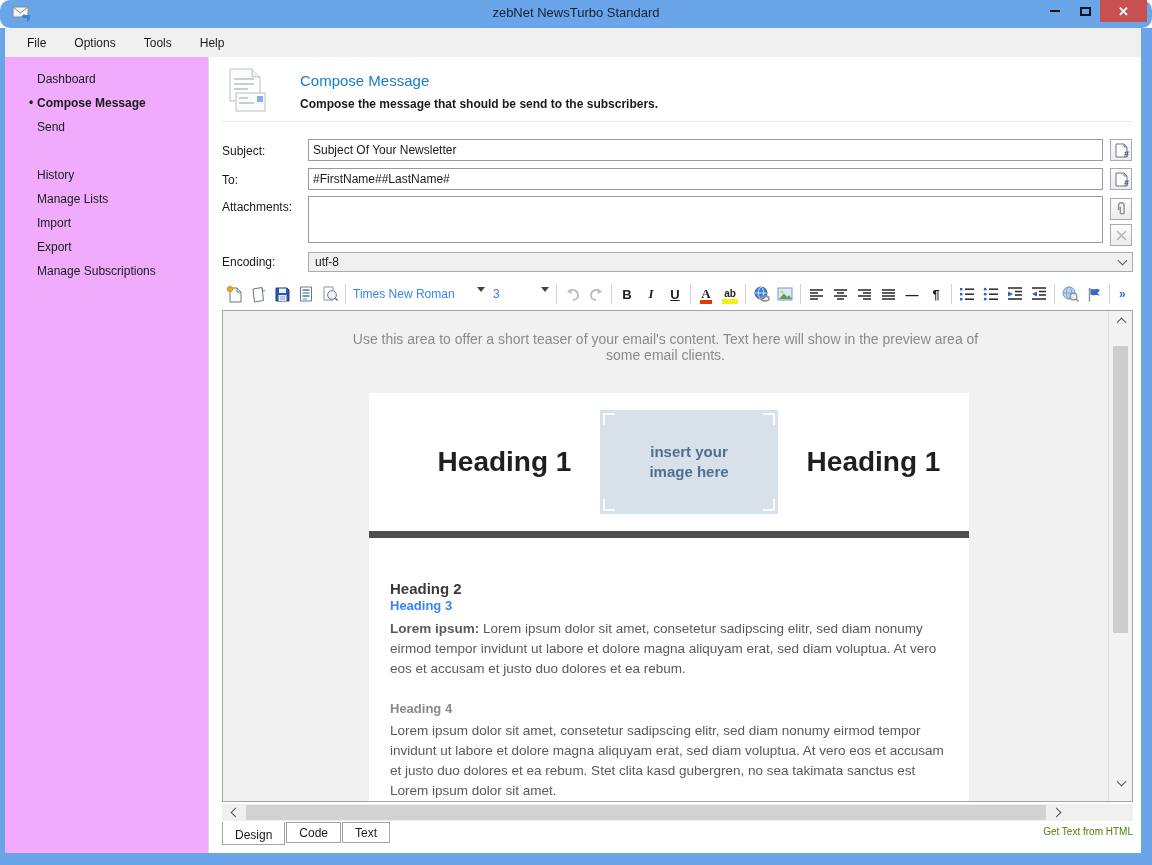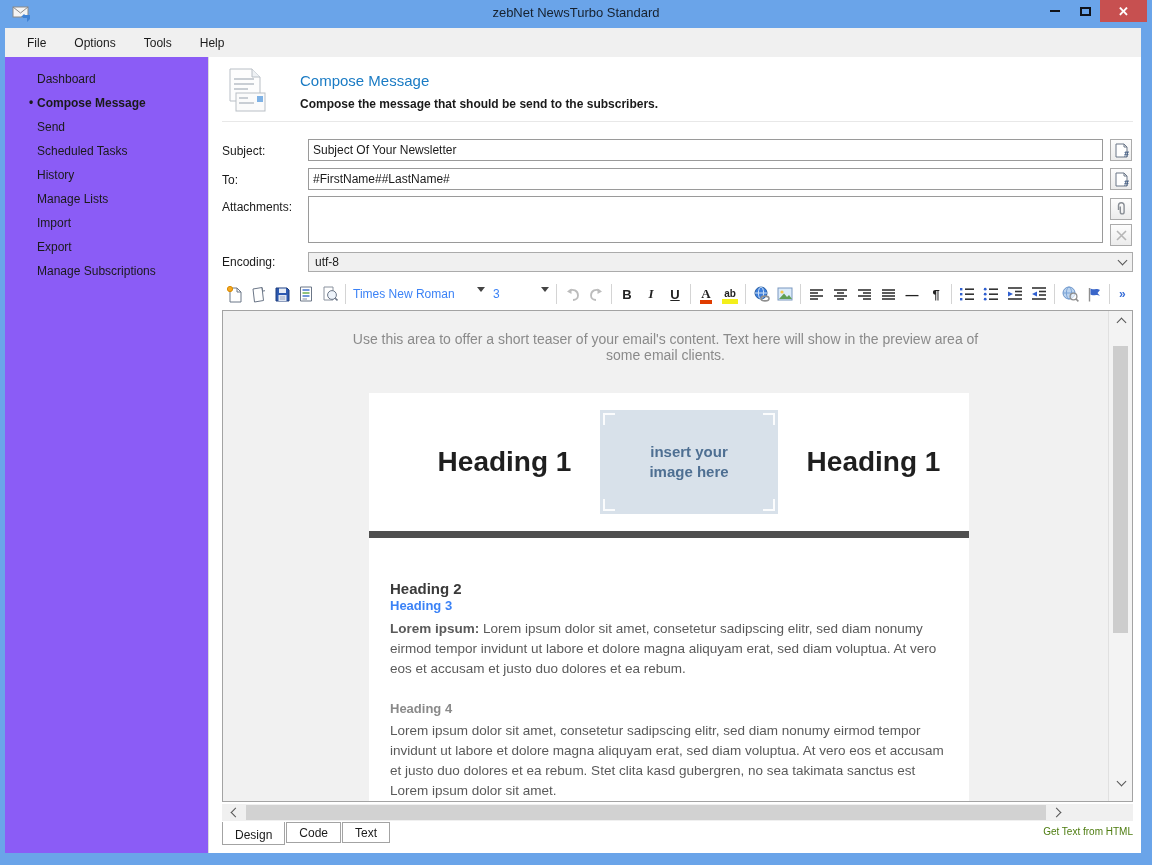--- a/index.html
+++ b/index.html
@@ -1,39 +1,39 @@
 <!DOCTYPE html>
 <html><head>
 <meta charset="utf-8">
 <style>
   * { margin:0; padding:0; box-sizing:border-box; }
   html,body { width:1152px; height:865px; }
   body { font-family:"Liberation Sans", sans-serif; background:#fff; }
   .window { position:relative; width:1152px; height:865px; background:#fff; overflow:hidden; }
 
   
-  .titlebar { position:absolute; left:0; top:0; width:1152px; height:28px; background:#6aa4e9; }
+  .titlebar { position:absolute; left:0; top:0; width:1152px; height:28px; background:#6aa4e9;border-radius:10px; }
   .border-left  { position:absolute; left:0; top:28px; width:5px;  bottom:0; background:#6aa4e9; z-index:5;}
   .border-right { position:absolute; right:0; top:28px; width:11px; bottom:0; background:#6aa4e9; z-index:5;}
   .border-bottom{ position:absolute; left:0; bottom:0; width:1152px; height:12px; background:#6aa4e9; z-index:6;}
 
   .app-icon { position:absolute; left:12px; top:6px; width:20px; height:16px; }
   .win-title { position:absolute; left:0; right:0; top:5px; text-align:center; font-size:13px; color:#16212e; }
   .win-controls { position:absolute; right:5px; top:0; height:22px; display:flex; }
   .wc-btn { width:30px; height:22px; display:flex; align-items:center; justify-content:center; cursor:default; }
   .wc-min i { display:block; width:10px; height:2px; background:#10131a; }
   .wc-max i { display:block; width:11px; height:9px; border:2px solid #10131a; background:transparent; }
   .wc-close { width:47px; background:#c75050; color:#fff; font-size:13px; font-weight:bold; }
 
   
   .menubar { position:absolute; left:5px; top:28px; width:1136px; height:29px; background:#f0f0f0; display:flex; align-items:center; padding-left:8px; }
   .menu-item { font-size:12px; color:#1a1a1a; padding:5px 14px; }
 
   
-  .sidebar { position:absolute; left:5px; top:57px; width:203px; bottom:12px; background:#8b5cf6;padding-left:36px; }
+  .sidebar { position:absolute; left:5px; top:57px; width:203px; bottom:12px; background:#f0abfc;padding-left:36px; }
   .side-divider { position:absolute; left:208px; top:57px; width:1px; bottom:12px; background:#dcdcdc; }
   .side-item { position:absolute; left:0; width:200px; height:24px; font-size:12px; color:#1a1a1a; display:flex; align-items:center; }
   .side-item .lbl { padding-left:32px; }
   .side-item.active { font-weight:bold; }
   .side-item.active .bullet { position:absolute; left:24px; top:4px; font-size:12px; }
 
   
   .content { position:absolute; left:209px; top:57px; right:11px; bottom:12px; background:#fff; }
   .hdr-icon { position:absolute; left:15px; top:10px; width:42px; height:46px; }
   .hdr-title { position:absolute; left:91px; top:15px; font-size:15px; color:#1a7bc4; }
@@ -146,23 +146,20 @@
   <div class="sidebar">
     <div class="side-item" style="top:10px">
         <span class="lbl">Dashboard</span>
       </div>
     <div class="side-item active" style="top:34px">
         <span class="bullet">•</span>
         <span class="lbl">Compose Message</span>
       </div>
     <div class="side-item" style="top:58px">
         <span class="lbl">Send</span>
-      </div>
-    <div class="side-item" style="top:82px">
-        <span class="lbl">Scheduled Tasks</span>
       </div>
     <div class="side-item" style="top:106px">
         <span class="lbl">History</span>
       </div>
     <div class="side-item" style="top:130px">
         <span class="lbl">Manage Lists</span>
       </div>
     <div class="side-item" style="top:154px">
         <span class="lbl">Import</span>
       </div>

